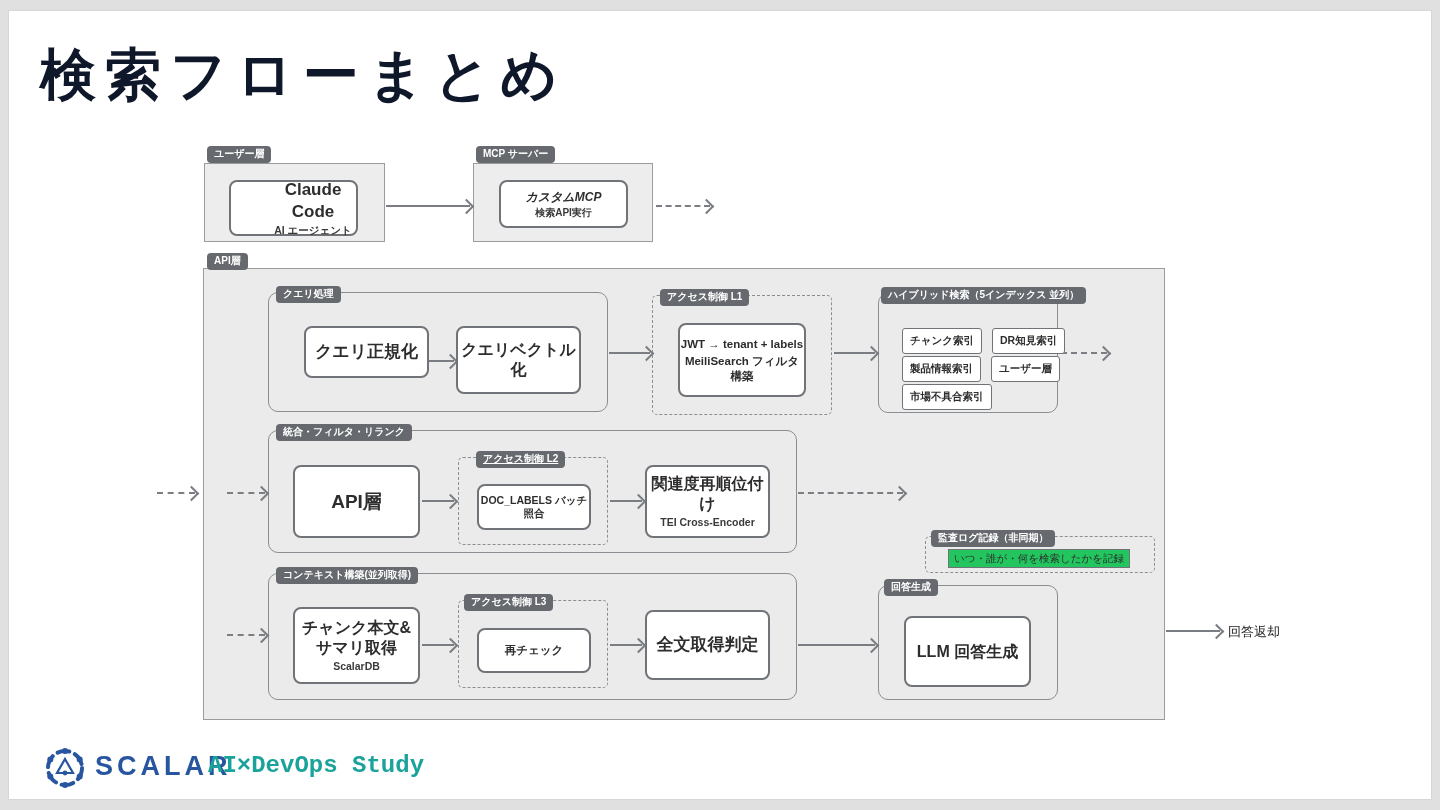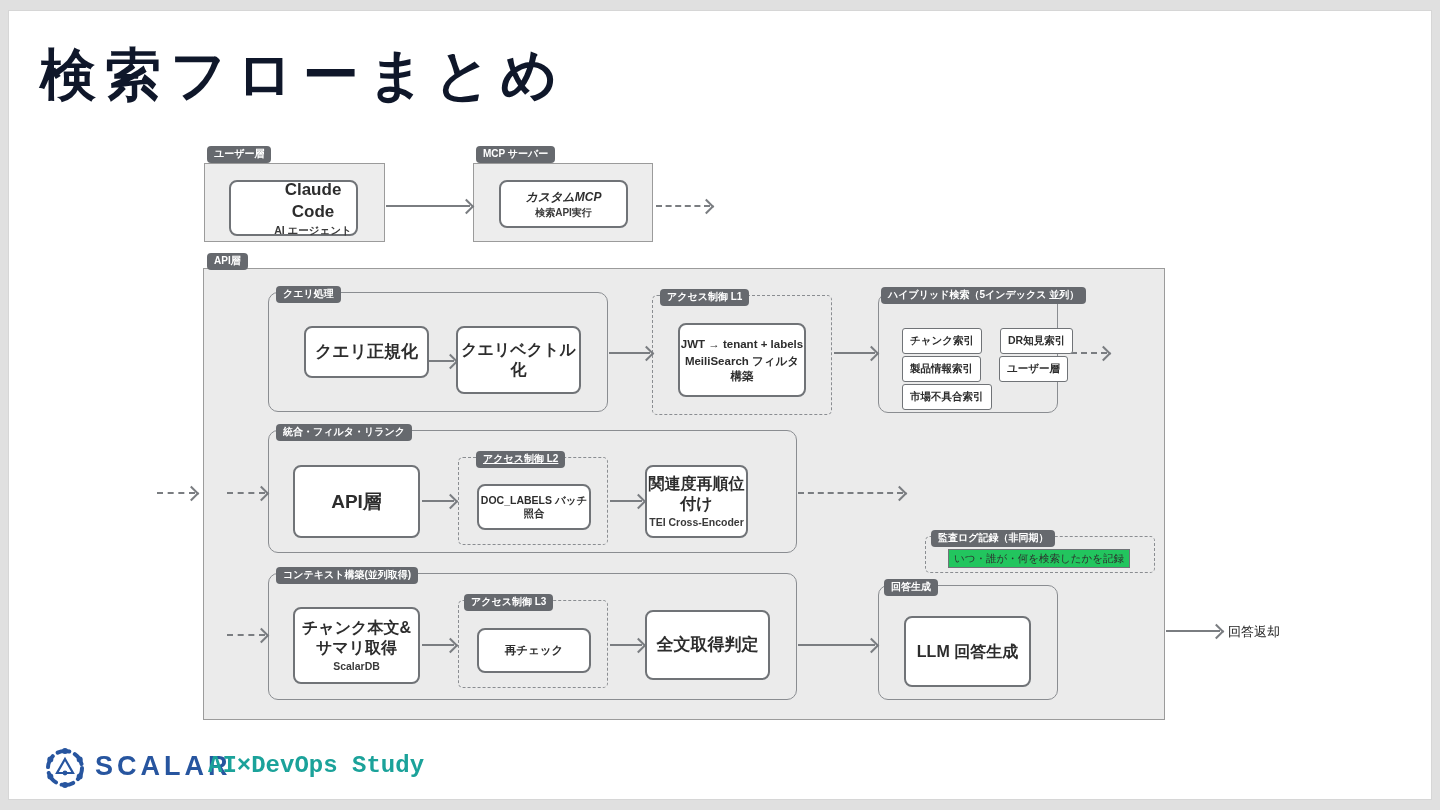--- a/index.html
+++ b/index.html
@@ -40,21 +40,21 @@
     justify-content:center;text-align:center;color:#2d2d2d;z-index:2;
   }
   .node .t{font-weight:bold;line-height:1.25;}
   .node .s{font-size:10.5px;font-weight:600;color:#3a3a3a;margin-top:2px;line-height:1.2;}
   .arrow{position:absolute;height:0;border-top:2px solid #7a7d81;z-index:1;}
   .arrow::after{
     content:"";position:absolute;right:-2px;top:-6px;width:9px;height:9px;
     border-top:2px solid #7a7d81;border-right:2px solid #7a7d81;transform:rotate(45deg);
   }
   .arrow.dashed{border-top-style:dashed;}
-  .idxrow{position:absolute;display:flex;gap:18px;z-index:2;}
+  .idxrow{position:absolute;display:flex;gap:10px;z-index:2;}
   .idx{
     background:#ffffff;border:1.5px solid #707377;border-radius:3px;
     padding:5px 7px;font-size:10.5px;font-weight:bold;color:#2d2d2d;white-space:nowrap;
   }
   .plainbox{
     position:absolute;background:#22c55e;border:1.5px solid #707377;box-sizing:border-box;
     display:flex;align-items:center;justify-content:center;
     font-size:10.5px;color:#2d2d2d;z-index:2;white-space:nowrap;
   }
   .outlabel{position:absolute;font-size:13px;color:#222;white-space:nowrap;}
@@ -136,21 +136,21 @@
 <div class="node" style="left:293px;top:465px;width:127px;height:73px;">
   <span class="t" style="font-size:19px;">API層</span>
 </div>
 <div class="arrow" style="left:422px;top:500px;width:32px;"></div>
 <div class="group dashed" style="left:458px;top:457px;width:150px;height:88px;"></div>
 <span class="badge" style="left:476px;top:451px;text-decoration:underline;">アクセス制御 L2</span>
 <div class="node" style="left:477px;top:484px;width:114px;height:46px;">
   <span class="t" style="font-size:10.5px;">DOC_LABELS バッチ照合</span>
 </div>
 <div class="arrow" style="left:610px;top:500px;width:32px;"></div>
-<div class="node" style="left:645px;top:465px;width:103px;height:73px;">
+<div class="node" style="left:645px;top:465px;width:125px;height:73px;">
   <span class="t" style="font-size:16px;">関連度再順位付け</span>
   <span class="s">TEI Cross-Encoder</span>
 </div>
 <div class="arrow dashed" style="left:798px;top:492px;width:105px;"></div>
 
 <div class="group dashed" style="left:925px;top:536px;width:230px;height:37px;"></div>
 <span class="badge" style="left:931px;top:530px;">監査ログ記録（非同期）</span>
 <div class="plainbox" style="left:948px;top:549px;width:182px;height:19px;">いつ・誰が・何を検索したかを記録</div>
 
 <div class="arrow dashed" style="left:227px;top:634px;width:38px;"></div>

